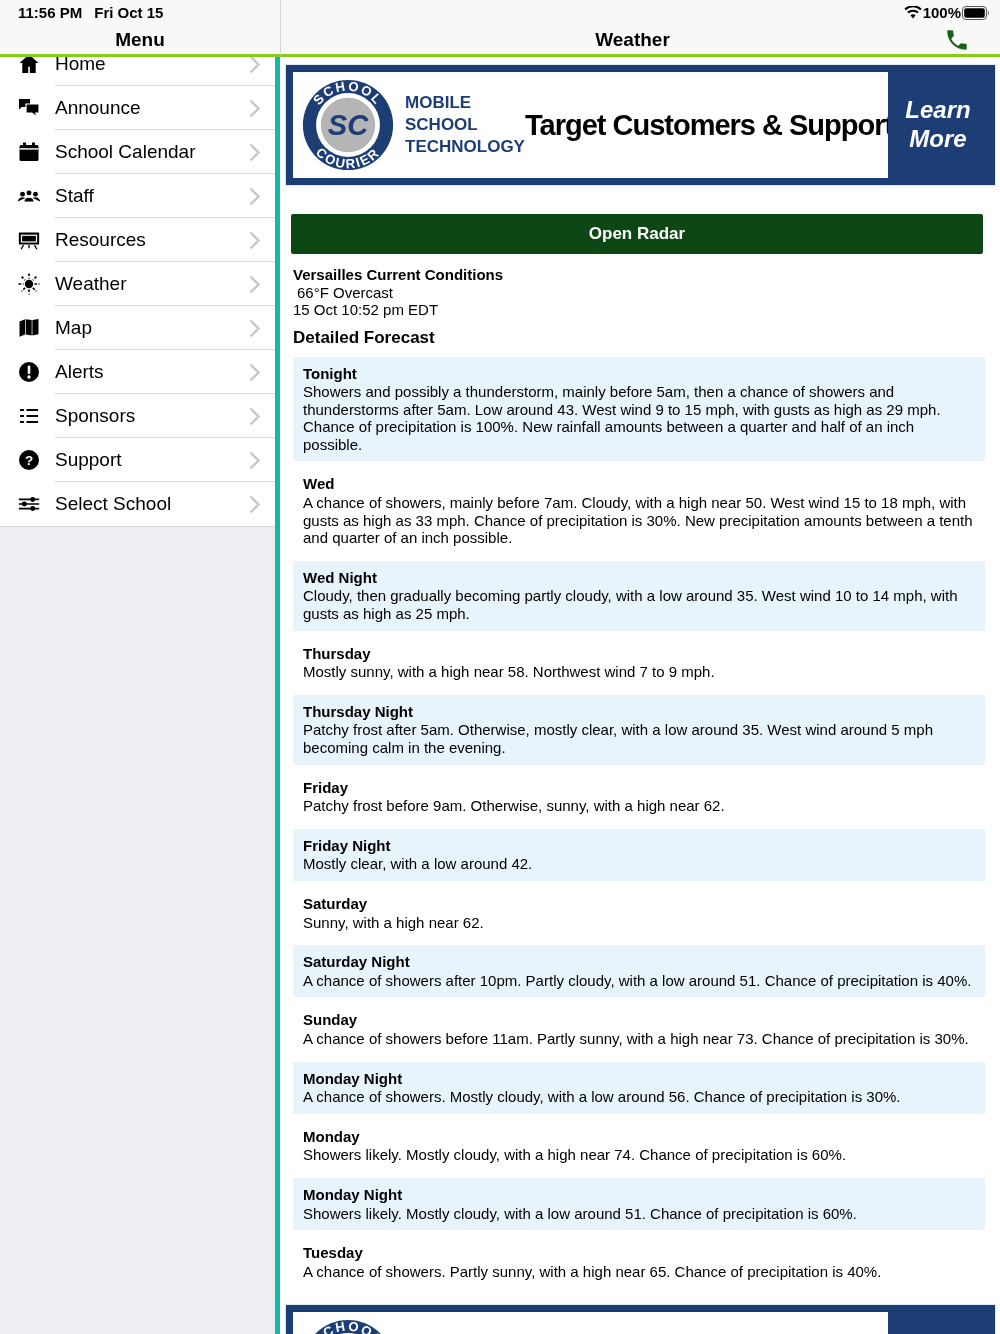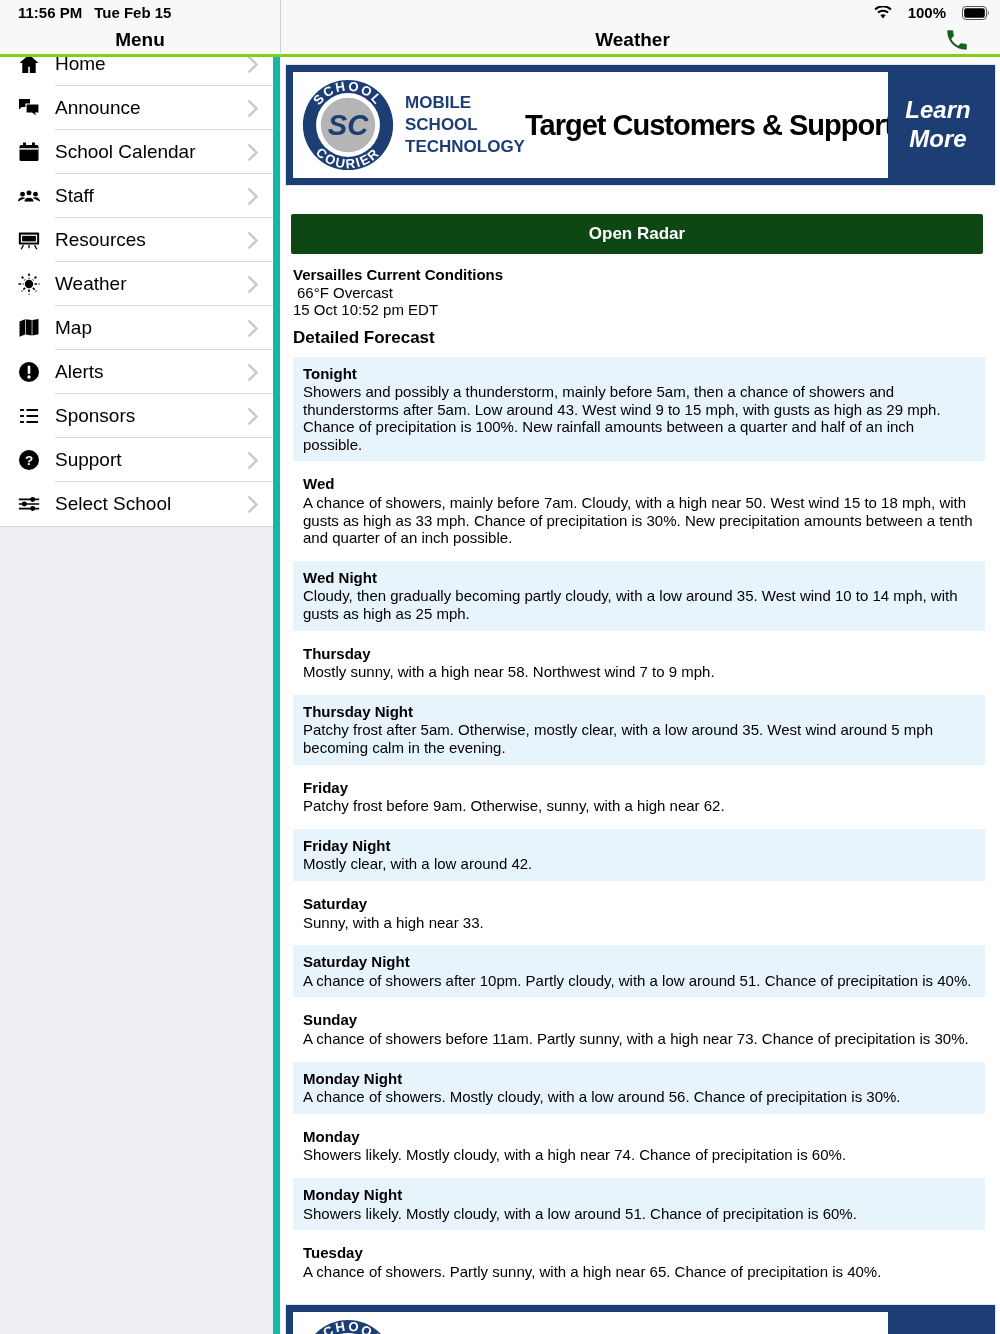--- a/index.html
+++ b/index.html
@@ -21,30 +21,30 @@
   .screen{position:absolute;inset:0;}
 
   
   .topbar{
     position:absolute;left:0;top:0;right:0;height:57px;
     background:var(--bar-bg);border-bottom:3px solid #84cc16;z-index:5;
   }
   .topbar::after{content:'';position:absolute;left:280px;top:0;bottom:-1px;width:1px;background:#d2d2d6;}
   .status-row{position:absolute;left:0;top:0;right:0;height:24px;font-size:15px;font-weight:600;}
   .status-left{position:absolute;left:18px;top:4px;display:flex;gap:12px;}
-  .status-right{position:absolute;right:10px;top:4px;display:flex;align-items:center;gap:16px;}
+  .status-right{position:absolute;right:10px;top:4px;display:flex;align-items:center;gap:1px;}
   .nav-row{position:absolute;left:0;top:24px;right:16px;height:33px;}
   .nav-menu-title{position:absolute;left:0;width:280px;text-align:center;top:5px;font-size:19px;font-weight:700;}
   .nav-page-title{position:absolute;left:281px;right:0;text-align:center;top:5px;font-size:19px;font-weight:700;}
   .phone-btn{position:absolute;right:12px;top:2px;width:28px;height:28px;background:none;border:none;cursor:pointer;}
 
   
   .sidebar{
     position:absolute;left:0;top:57px;bottom:0;width:280px;
-    background:var(--side-gray);border-right:7px solid #14b8a6;
+    background:var(--side-gray);border-right:5px solid #14b8a6;
     overflow:hidden;display:flex;flex-direction:column;
   }
   .menu-list{list-style:none;background:#fff;margin-top:-15px;border-bottom:1px solid var(--sep);}
   .menu-item{position:relative;height:44px;display:flex;align-items:center;cursor:pointer;}
   .menu-item::after{content:'';position:absolute;left:55px;right:0;bottom:0;height:1px;background:var(--sep);}
   .menu-item:last-child::after{display:none;}
   .menu-icon{width:24px;height:24px;margin-left:17px;flex:0 0 24px;display:flex;align-items:center;justify-content:center;}
   .menu-label{margin-left:14px;font-size:19px;flex:1;}
   .chevron{margin-right:14px;flex:0 0 12px;}
 
@@ -89,21 +89,21 @@
 </style>
 </head>
 <body>
 
 <div class="screen">
 
   <div class="topbar">
     <div class="status-row">
       <div class="status-left">
         <span>11:56 PM</span>
-        <span>Tue Feb 15</span>
+        <span>Fri Oct 15</span>
       </div>
       <div class="status-right">
         <span>
           <svg width="18" height="13" viewBox="0 0 18 13">
             <path d="M9 12.4 L11.6 9.3 A4.3 4.3 0 0 0 6.4 9.3 Z" fill="#000"></path>
             <path d="M3.9 6.6 A7.6 7.6 0 0 1 14.1 6.6" stroke="#000" stroke-width="2" fill="none"></path>
             <path d="M1.1 3.4 A11.6 11.6 0 0 1 16.9 3.4" stroke="#000" stroke-width="2" fill="none"></path>
           </svg>
         </span>
         <span style="font-size:15px;font-weight:600;">100%</span>
@@ -383,21 +383,21 @@
         <span class="period-text">Patchy frost before 9am. Otherwise, sunny, with a high near 62.</span>
       </div>
 
       <div class="period alt">
         <span class="period-name">Friday Night</span>
         <span class="period-text">Mostly clear, with a low around 42.</span>
       </div>
 
       <div class="period">
         <span class="period-name">Saturday</span>
-        <span class="period-text">Sunny, with a high near 33.</span>
+        <span class="period-text">Sunny, with a high near 62.</span>
       </div>
 
       <div class="period alt">
         <span class="period-name">Saturday Night</span>
         <span class="period-text">A chance of showers after 10pm. Partly cloudy, with a low around 51. Chance of precipitation is 40%.</span>
       </div>
 
       <div class="period">
         <span class="period-name">Sunday</span>
         <span class="period-text">A chance of showers before 11am. Partly sunny, with a high near 73. Chance of precipitation is 30%.</span>

